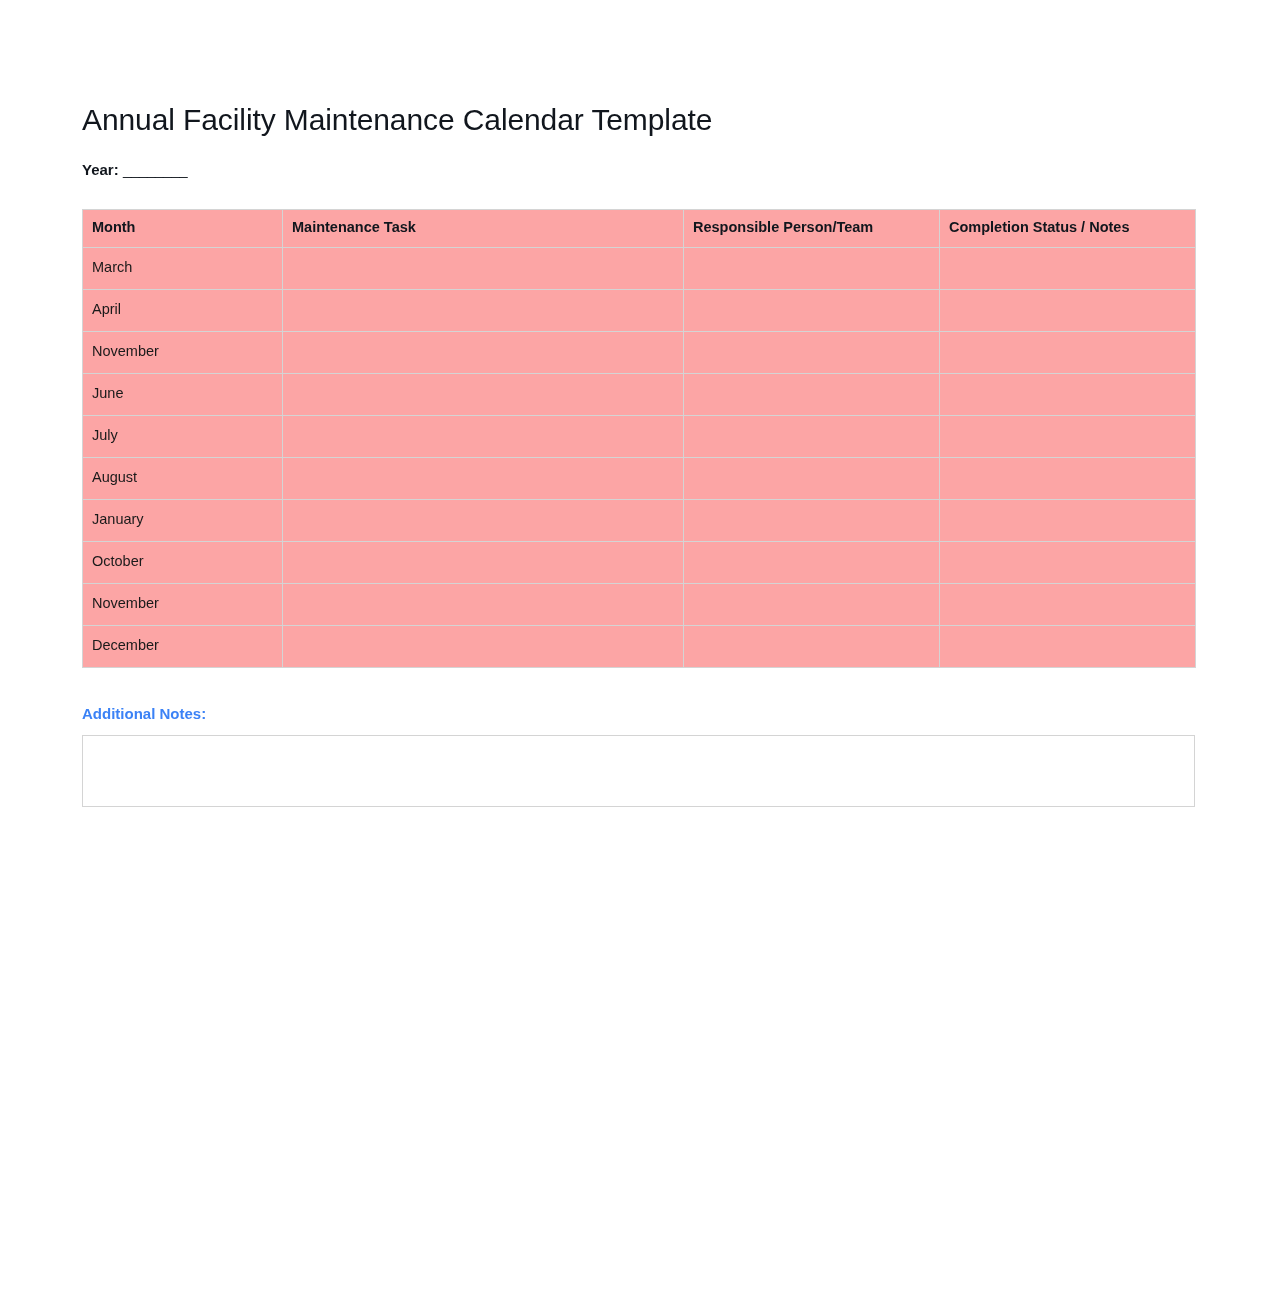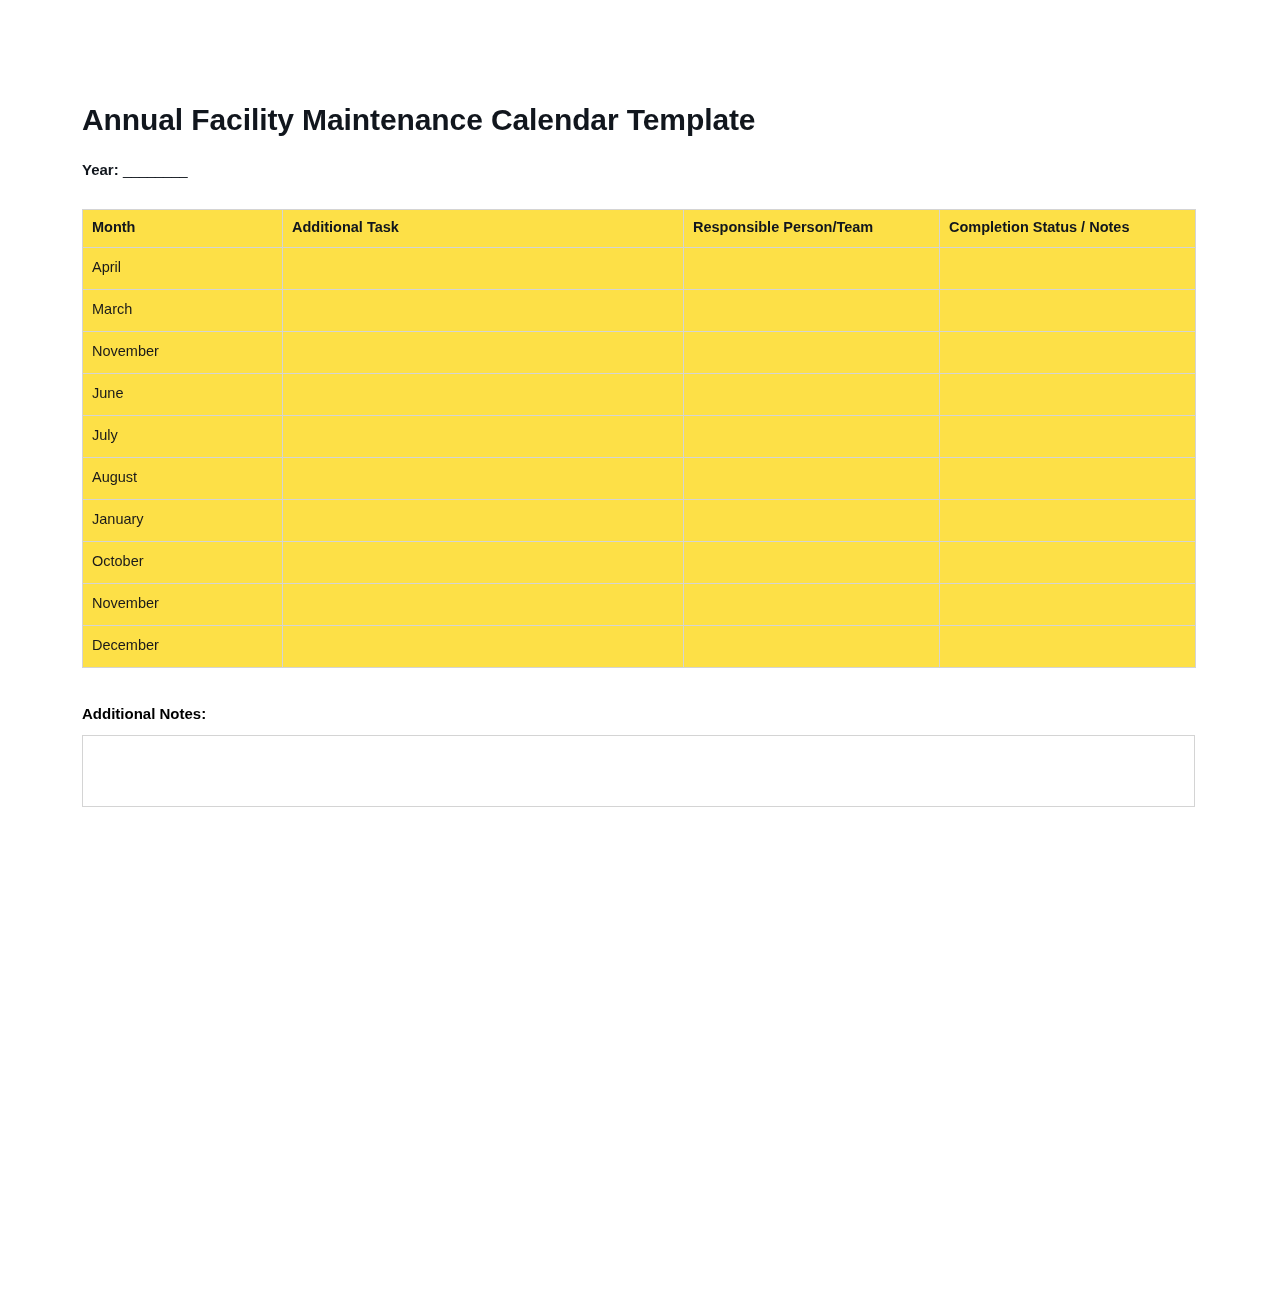--- a/index.html
+++ b/index.html
@@ -29,21 +29,21 @@
     top: 0;
     width: 1113px;
   }
 
   
   .doc-title {
     margin: 0;
     padding-top: 100px;
     font-size: 30px;
     line-height: 40px;
-    font-weight: 700;
+    font-weight: 400;
     letter-spacing: -0.1px;
     color: #11161d;
     white-space: nowrap;
   }
 
   
   .year-line {
     margin-top: 20px;
     font-size: 15px;
     line-height: 20px;
@@ -66,21 +66,21 @@
     background: #ffffff;
   }
   .cal-table th,
   .cal-table td {
     border: 1px solid #d4d4d4;
     text-align: left;
     vertical-align: middle;
     padding: 0 0 4px 9px;
     font-size: 14.5px;
     color: #1a1a1a;
-    background: #fde047;
+    background: #fca5a5;
     margin-left: 48px;
   }
   .cal-table thead th {
     height: 38px;
     font-weight: 700;
     color: #11161d;
     font-size: 14.5px;
   }
   .cal-table tbody td {
     height: 42px;
@@ -90,21 +90,21 @@
   .col-task    { width: 401px; }
   .col-person  { width: 256px; }
   .col-status  { width: 256px; }
 
   
   .notes-label {
     margin-top: 36px;
     font-size: 15px;
     line-height: 20px;
     font-weight: 700;
-    color: #000000;
+    color: #3b82f6;
   }
   .notes-box {
     margin-top: 11px;
     width: 1113px;
     height: 72px;
     border: 1px solid #d4d4d4;
     background: #ffffff;
   }
 </style>
 </head>
@@ -123,34 +123,34 @@
     <table class="cal-table">
       <colgroup>
         <col class="col-month">
         <col class="col-task">
         <col class="col-person">
         <col class="col-status">
       </colgroup>
       <thead>
         <tr>
           <th>Month</th>
-          <th>Additional Task</th>
+          <th>Maintenance Task</th>
           <th>Responsible Person/Team</th>
           <th>Completion Status / Notes</th>
         </tr>
       </thead>
       <tbody>
         <tr>
+          <td>March</td>
+          <td></td>
+          <td></td>
+          <td></td>
+        </tr>
+        <tr>
           <td>April</td>
-          <td></td>
-          <td></td>
-          <td></td>
-        </tr>
-        <tr>
-          <td>March</td>
           <td></td>
           <td></td>
           <td></td>
         </tr>
         <tr>
           <td>November</td>
           <td></td>
           <td></td>
           <td></td>
         </tr>

